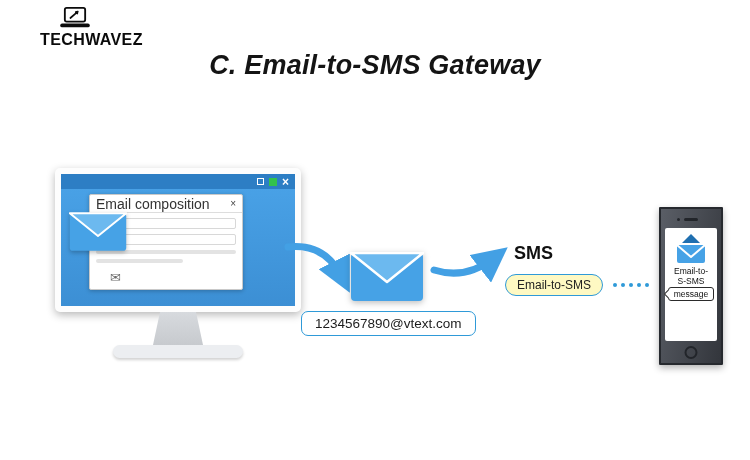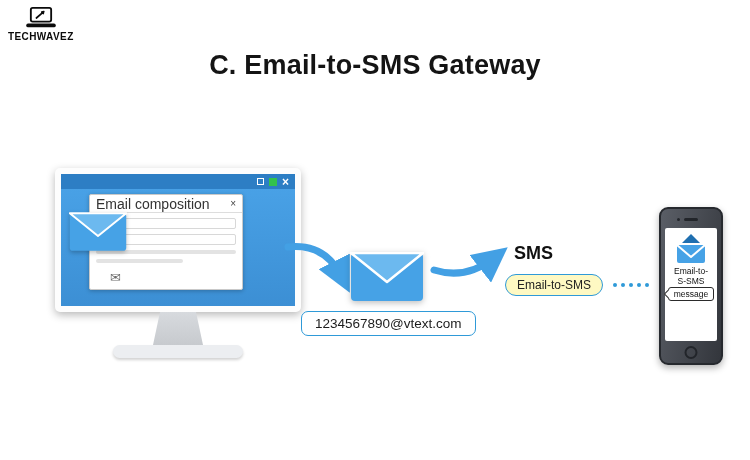--- a/index.html
+++ b/index.html
@@ -5,25 +5,25 @@
   html,body{margin:0;padding:0;background:#f5f5f5;}
   .canvas{
     position:relative;width:750px;height:460px;margin:0 auto;
     background:#ffffff;overflow:hidden;
     font-family:"Liberation Sans",sans-serif;color:#111;
   }
 
   
   .brand{position:absolute;left:8px;top:6px;text-align:center;}
   .brand-icon{display:block;margin:0 auto 1px auto;}
-  .brand-text{font-size:10px;font-weight:700;letter-spacing:.4px;color:#0b0b0b;}
+  .brand-text{font-size:16px;font-weight:700;letter-spacing:.4px;color:#0b0b0b;margin-left:32px;}
 
   
   .title{position:absolute;top:50px;left:0;right:0;text-align:center;
-    font-size:27px;font-weight:700;color:#141414;letter-spacing:.2px;}
+    font-size:27px;font-weight:700;color:#141414;letter-spacing:.2px;font-style:italic;}
 
   
   .monitor{position:absolute;left:55px;top:168px;width:246px;}
   .monitor-frame{width:234px;height:132px;padding:6px;background:#fdfdfd;
     border-radius:5px;box-shadow:0 3px 8px rgba(0,0,0,.28);}
   .screen{position:relative;width:100%;height:100%;
     background:linear-gradient(#4aa3e8,#3c8fd4);overflow:hidden;}
   .screen-topbar{height:15px;background:#2d7ec4;display:flex;align-items:center;
     justify-content:flex-end;gap:5px;padding-right:6px;}
   .ctl-sq-white{width:7px;height:7px;border:1.5px solid #fff;box-sizing:border-box;}
@@ -64,21 +64,21 @@
   
   .sms-heading{position:absolute;left:514px;top:243px;font-size:18px;font-weight:700;color:#111;}
   .gateway-pill{position:absolute;left:505px;top:274px;padding:3px 11px;background:#fef9c3;
     border:1.5px solid #2f9ad8;border-radius:12px;font-size:12px;color:#222;white-space:nowrap;}
   .dotted-trail{position:absolute;left:613px;top:283px;display:flex;gap:4px;}
   .dot{width:4px;height:4px;border-radius:50%;background:#2f9ad8;}
 
   
   .phone{position:absolute;left:659px;top:207px;width:64px;height:158px;
     background:linear-gradient(100deg,#5a5e66,#33363c);border:2px solid #26292e;
-    border-radius:9px;box-sizing:border-box;box-shadow:0 3px 7px rgba(0,0,0,.3);}
+    border-radius:1px;box-sizing:border-box;box-shadow:0 3px 7px rgba(0,0,0,.3);}
   .phone-speaker{position:absolute;left:50%;top:9px;transform:translateX(-50%);
     width:14px;height:3px;background:#22252a;border-radius:2px;}
   .phone-cam{position:absolute;left:16px;top:9px;width:3px;height:3px;border-radius:50%;background:#22252a;}
   .phone-screen{position:absolute;left:4px;right:4px;top:19px;bottom:22px;background:#fff;
     border-radius:2px;display:flex;flex-direction:column;align-items:center;padding-top:5px;box-sizing:border-box;}
   .phone-home{position:absolute;left:50%;bottom:4px;transform:translateX(-50%);
     width:13px;height:13px;border:2px solid #22252a;border-radius:50%;box-sizing:border-box;}
   .phone-envelope{display:block;margin-bottom:2px;}
   .phone-app-label{font-size:8.5px;line-height:1.15;text-align:center;color:#111;}
   .message-bubble{position:relative;padding:1px 5px;background:#fff;

